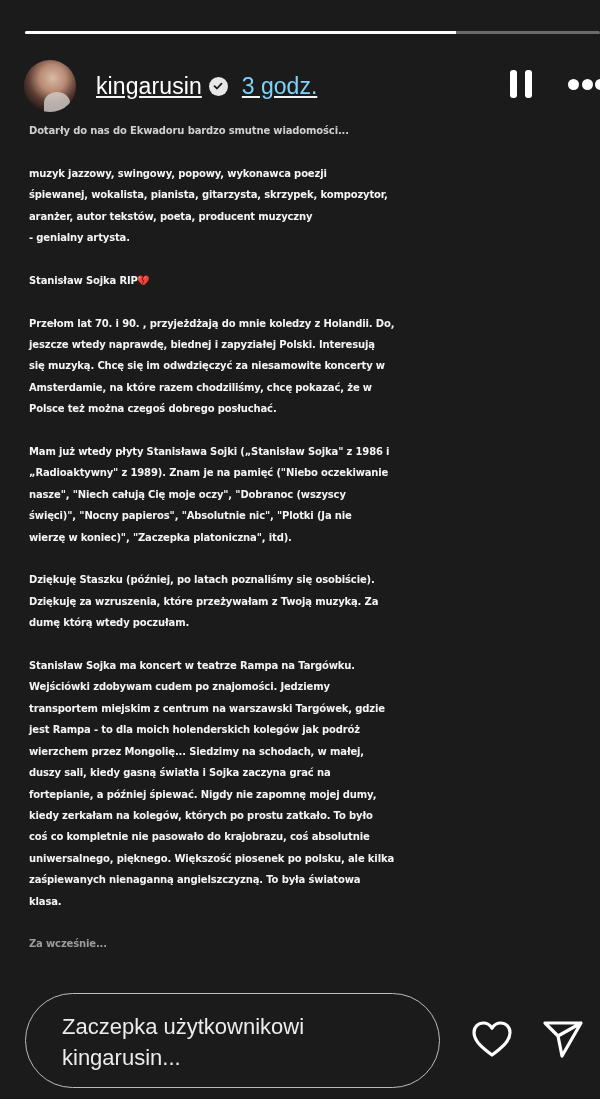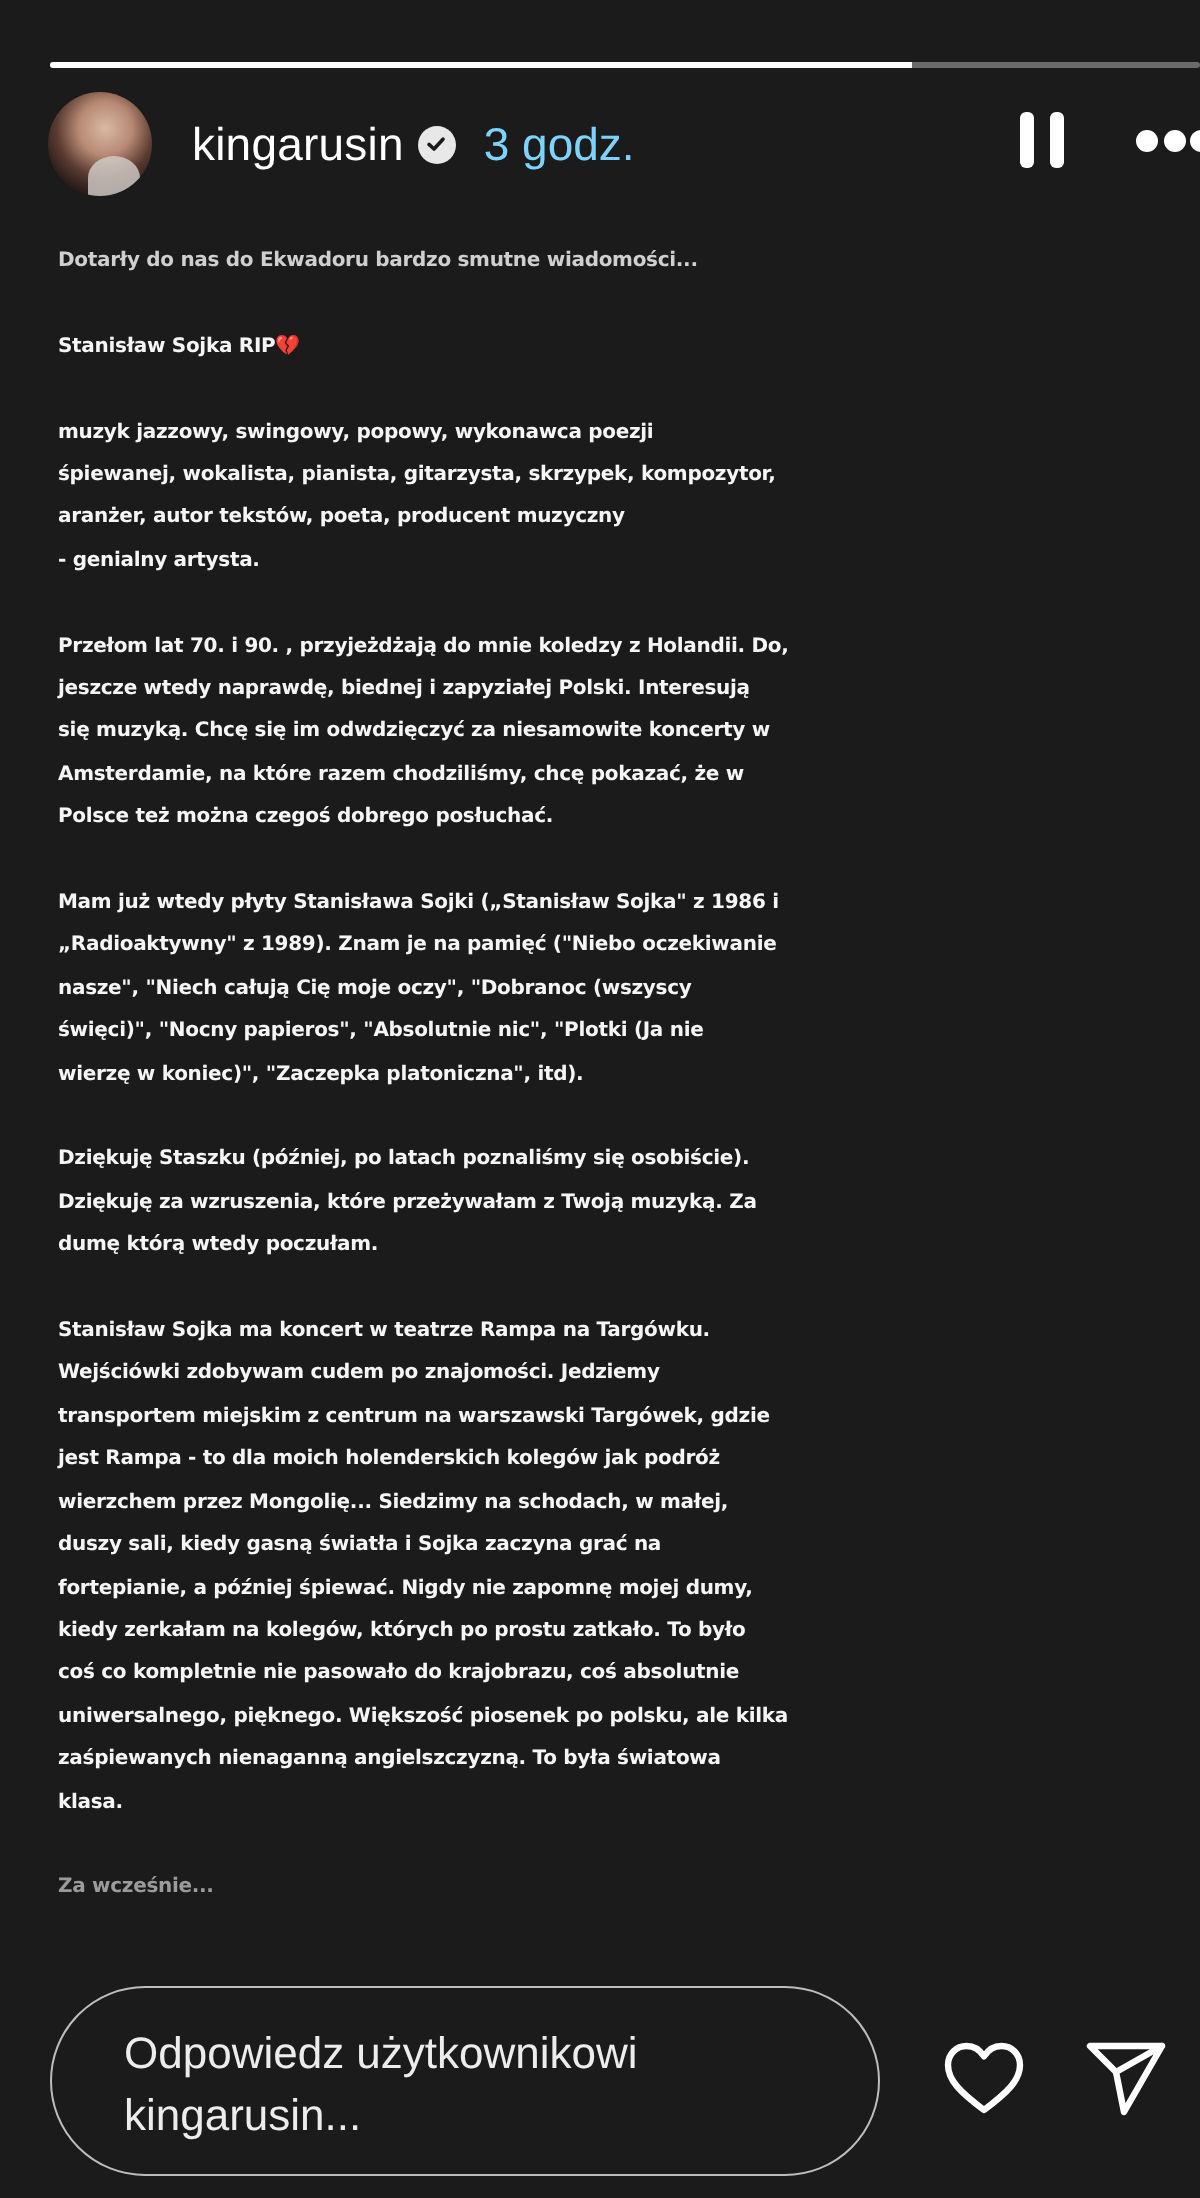--- a/index.html
+++ b/index.html
@@ -12,22 +12,22 @@
     }
     .story { position: relative; width: 600px; height: 1099px; background: #1b1b1b; }
 
     .progress {
       position: absolute; left: 25px; top: 31px; width: 575px; height: 3px;
       background: #6b6b6b; border-radius: 2px; overflow: hidden;
     }
     .progress-fill { height: 100%; background: #ffffff; }
 
     .header {
-      position: absolute; left: 24px; top: 44px; width: 560px; height: 56px;
-      display: flex; align-items: center;
+      position: absolute; left: 24px; top: 58px; width: 560px; height: 56px;
+      display: flex; align-items: center; text-decoration: underline;
     }
     .avatar {
       width: 52px; height: 52px; border-radius: 50%;
       background: radial-gradient(circle at 55% 35%, #d9b9a5 0%, #b88a74 30%, #5a3b32 55%, #2a1d1a 75%);
       position: relative; overflow: hidden; flex: 0 0 auto;
     }
     .avatar::after {
       content: ""; position: absolute; left: 20px; top: 32px; width: 26px; height: 22px;
       background: #d4cfcc; border-radius: 50% 50% 0 0; opacity: .8;
     }
@@ -107,25 +107,25 @@
     </div>
     <div class="more-btn">
       <span></span>
       <span></span>
       <span></span>
     </div>
   </div>
 
   <div class="caption">
     <p class="para lead">Dotarły do nas do Ekwadoru bardzo smutne wiadomości...</p>
-    <p class="para"><span>Stanisław Sojka RIP</span><span class="heart-emoji">💔</span></p>
     <p class="para">muzyk jazzowy, swingowy, popowy, wykonawca poezji
 śpiewanej, wokalista, pianista, gitarzysta, skrzypek, kompozytor,
 aranżer, autor tekstów, poeta, producent muzyczny
 - genialny artysta.</p>
+    <p class="para"><span>Stanisław Sojka RIP</span><span class="heart-emoji">💔</span></p>
     <p class="para">Przełom lat 70. i 90. , przyjeżdżają do mnie koledzy z Holandii. Do,
 jeszcze wtedy naprawdę, biednej i zapyziałej Polski. Interesują
 się muzyką. Chcę się im odwdzięczyć za niesamowite koncerty w
 Amsterdamie, na które razem chodziliśmy, chcę pokazać, że w
 Polsce też można czegoś dobrego posłuchać.</p>
     <p class="para">Mam już wtedy płyty Stanisława Sojki („Stanisław Sojka" z 1986 i
 „Radioaktywny" z 1989). Znam je na pamięć ("Niebo oczekiwanie
 nasze", "Niech całują Cię moje oczy", "Dobranoc (wszyscy
 święci)", "Nocny papieros", "Absolutnie nic", "Plotki (Ja nie
 wierzę w koniec)", "Zaczepka platoniczna", itd).</p>
@@ -141,21 +141,21 @@
 fortepianie, a później śpiewać. Nigdy nie zapomnę mojej dumy,
 kiedy zerkałam na kolegów, których po prostu zatkało. To było
 coś co kompletnie nie pasowało do krajobrazu, coś absolutnie
 uniwersalnego, pięknego. Większość piosenek po polsku, ale kilka
 zaśpiewanych nienaganną angielszczyzną. To była światowa
 klasa.</p>
     <p class="para fade">Za wcześnie...</p>
   </div>
 
   <div class="reply-bar">
-    <span class="reply-placeholder">Odpowiedz użytkownikowi kingarusin...</span>
+    <span class="reply-placeholder">Zaczepka użytkownikowi kingarusin...</span>
   </div>
 
   <div class="icon-btn like-btn">
     <svg viewBox="0 0 44 40" width="44" height="40">
       <path d="M22 36 C10 27 4 21 4 13.5 C4 8 8.2 4 13.3 4 C17 4 20 6 22 9.2 C24 6 27 4 30.7 4 C35.8 4 40 8 40 13.5 C40 21 34 27 22 36 Z" fill="none" stroke="#ffffff" stroke-width="3.2" stroke-linejoin="round"></path>
     </svg>
   </div>
 
   <div class="icon-btn send-btn">
     <svg viewBox="0 0 42 42" width="42" height="42">

